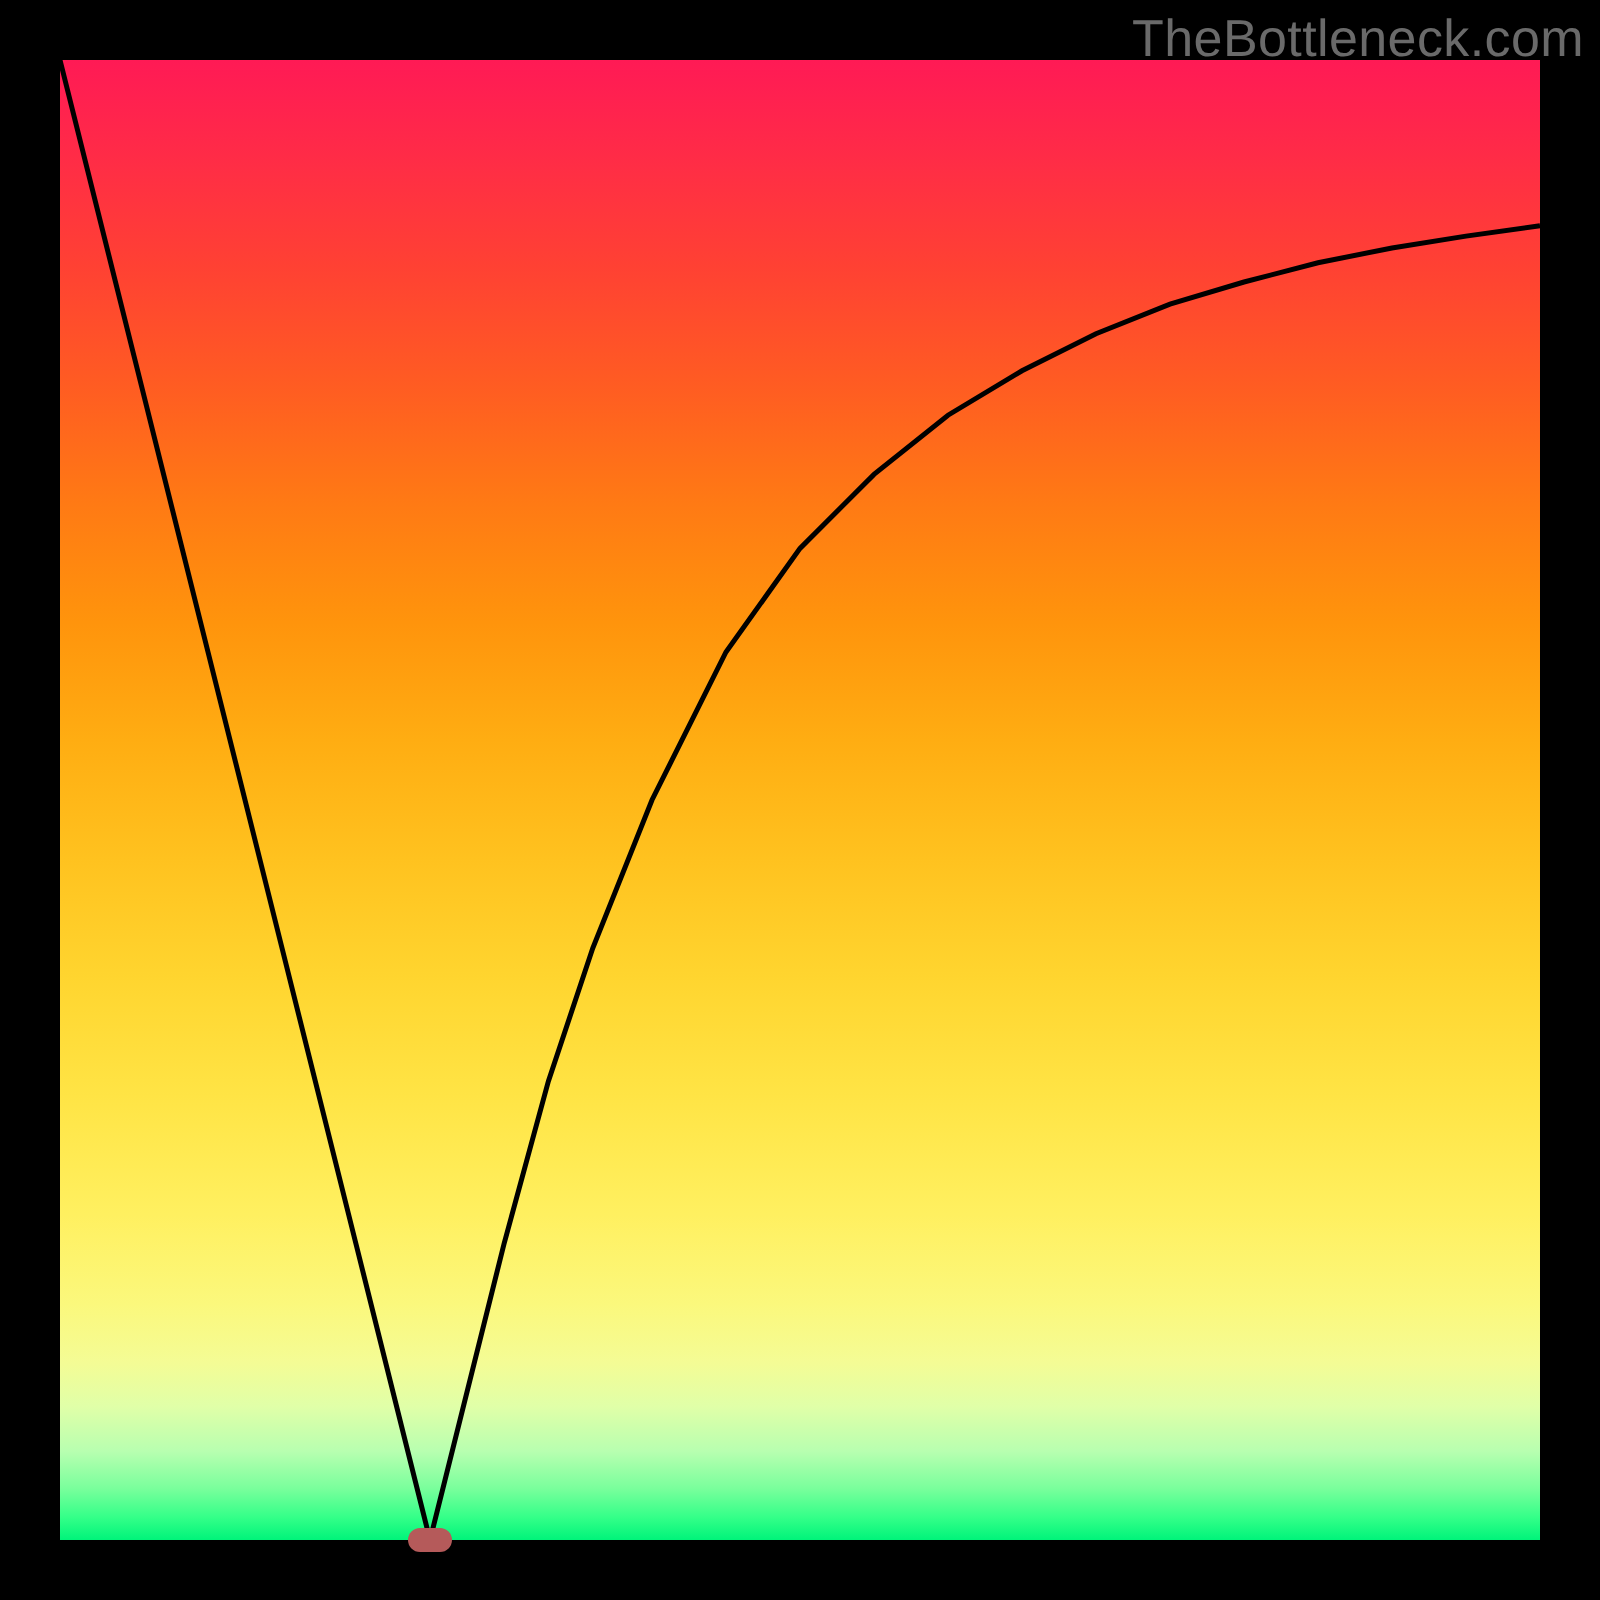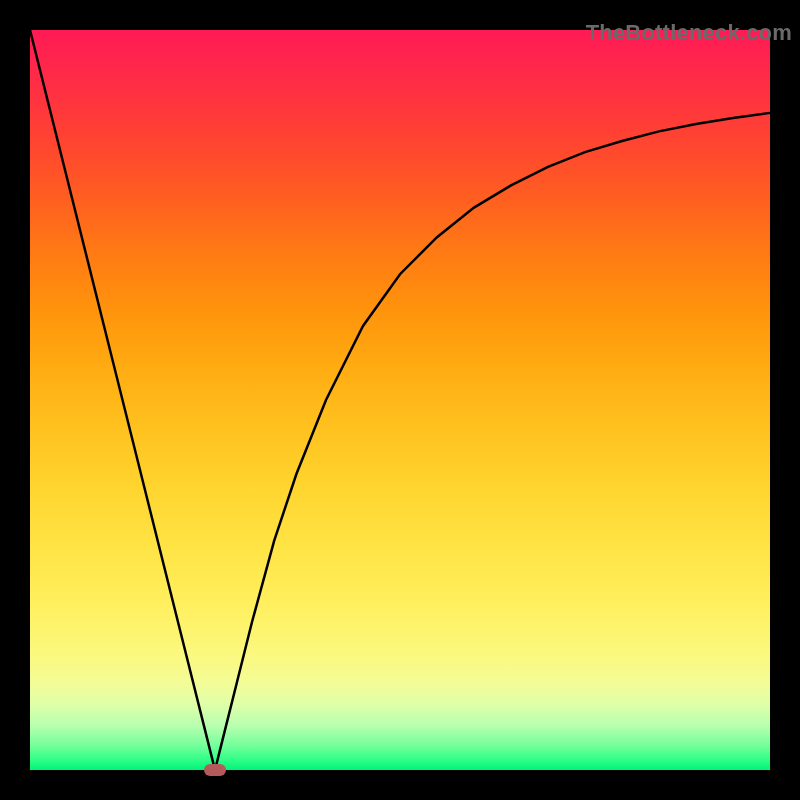--- a/index.html
+++ b/index.html
@@ -59,25 +59,25 @@
   .minimum-marker {
     position: absolute;
     width: 22px;
     height: 12px;
     border-radius: 6px;
     background: #b55a5a;
     transform: translate(-50%, -50%);
   }
   .watermark {
     position: absolute;
-    top: 20px;
+    top: 4px;
     right: 8px;
     color: #6a6a6a;
-    font-size: 22px;
-    font-weight: 700;
+    font-size: 26px;
+    font-weight: 400;
     letter-spacing: 0.2px;
     user-select: none;
   }
 </style>
 </head>
 <body>
 
 <div class="chart-container">
   <div class="plot-area">
     <svg class="curve-svg" viewBox="0 0 740 740" preserveAspectRatio="none">

